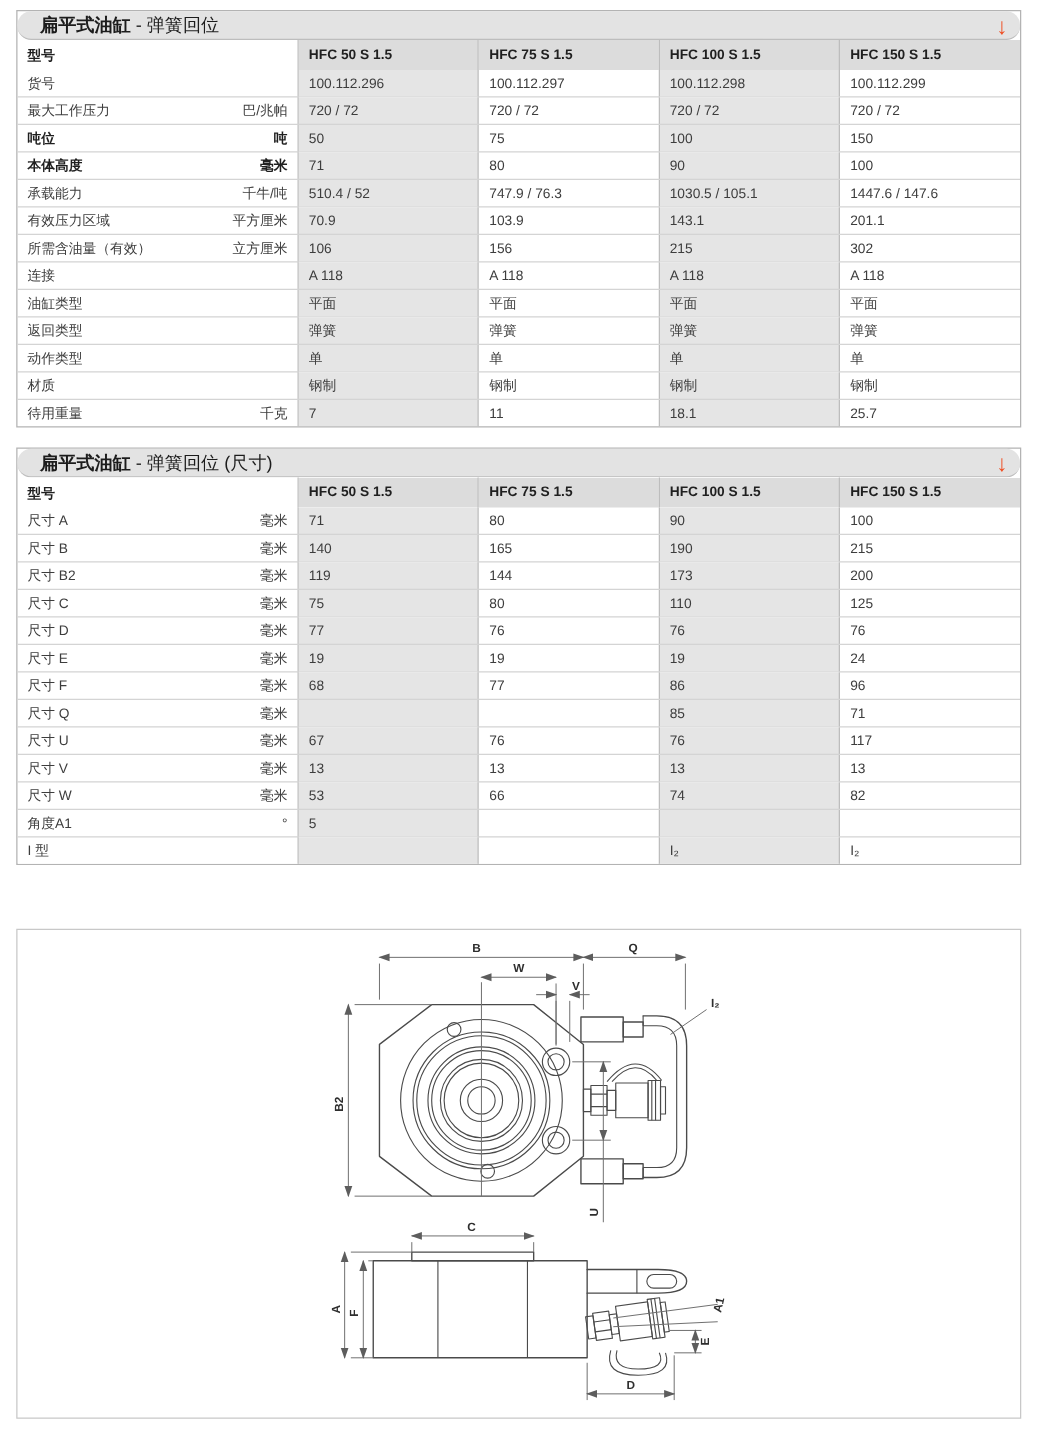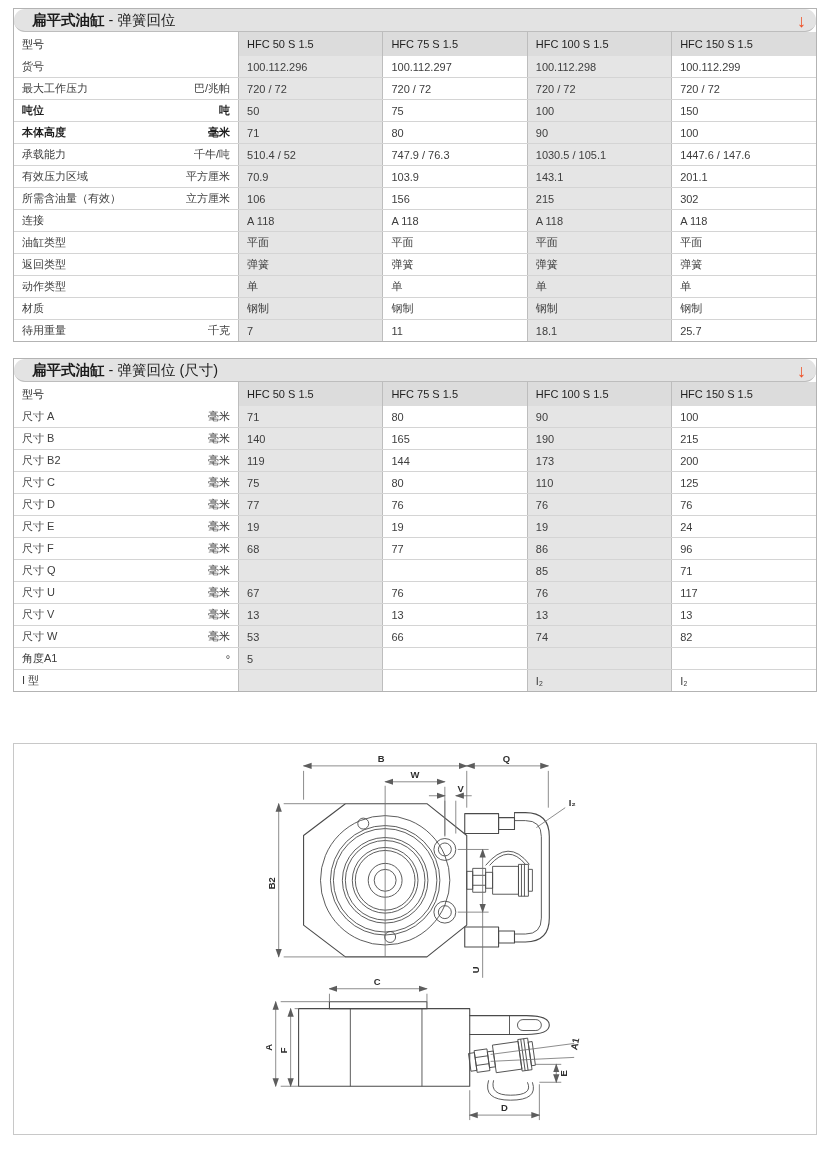--- a/index.html
+++ b/index.html
@@ -31,21 +31,21 @@
   table.spec th, table.spec td {
     border-right:1px solid #bdbdbd;
     border-bottom:1px solid #d4d4d4;
     padding:3px 8px 3px 8px;
     height:21px; vertical-align:middle;
     font-weight:normal; text-align:left;
     overflow:hidden; white-space:nowrap;
   }
   table.spec th:last-child, table.spec td:last-child { border-right:none; }
   table.spec tr:last-child th, table.spec tr:last-child td { border-bottom:none; }
-  tr.model-row th { background:#dcdcdc; font-weight:normal; color:#1f1f1f; height:24px; }
+  tr.model-row th { background:#dcdcdc; font-weight:bold; color:#1f1f1f; height:24px; }
   tr.model-row th.lbl { background:#fff; }
   td.lbl { background:#fff; }
   td.lbl .cellwrap { display:flex; justify-content:space-between; align-items:center; }
   td.lbl .unit { text-align:left; padding-left:6px; }
   tr.boldrow td.lbl { font-weight:bold; color:#1f1f1f; }
   td.val.c0, td.val.c2 { background:#e5e5e5; }
   td.val.c1, td.val.c3 { background:#ffffff;margin-top:24px; }
 
   
   .diagram-box {

